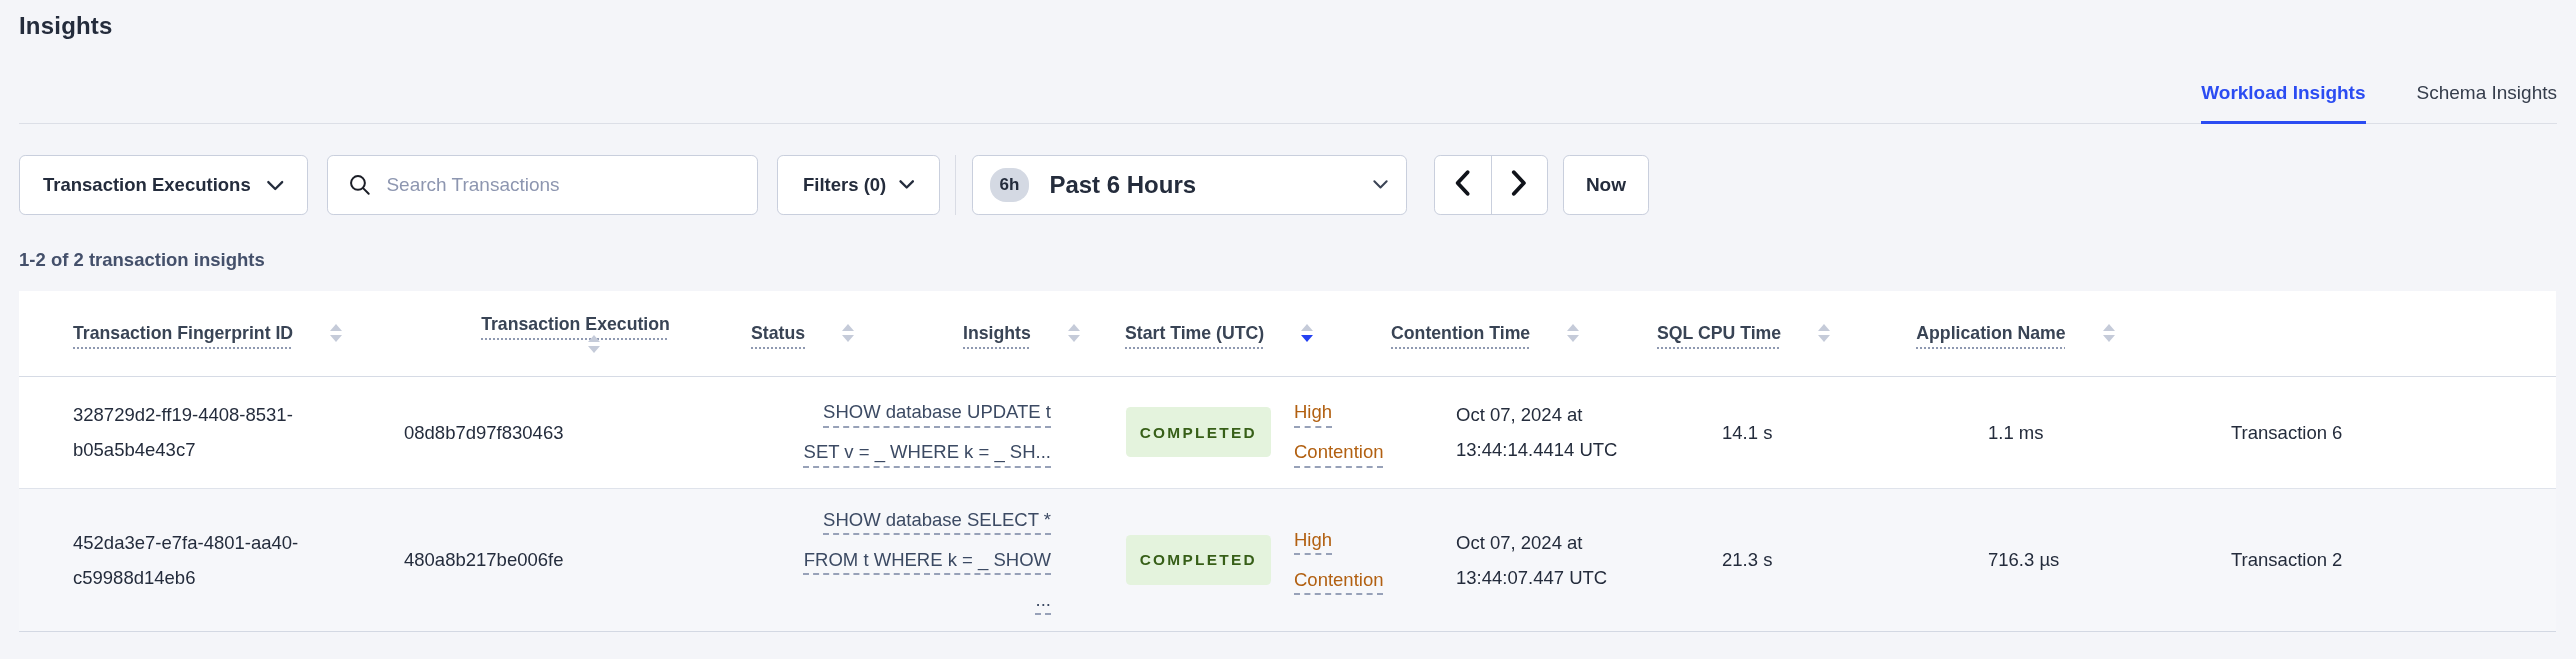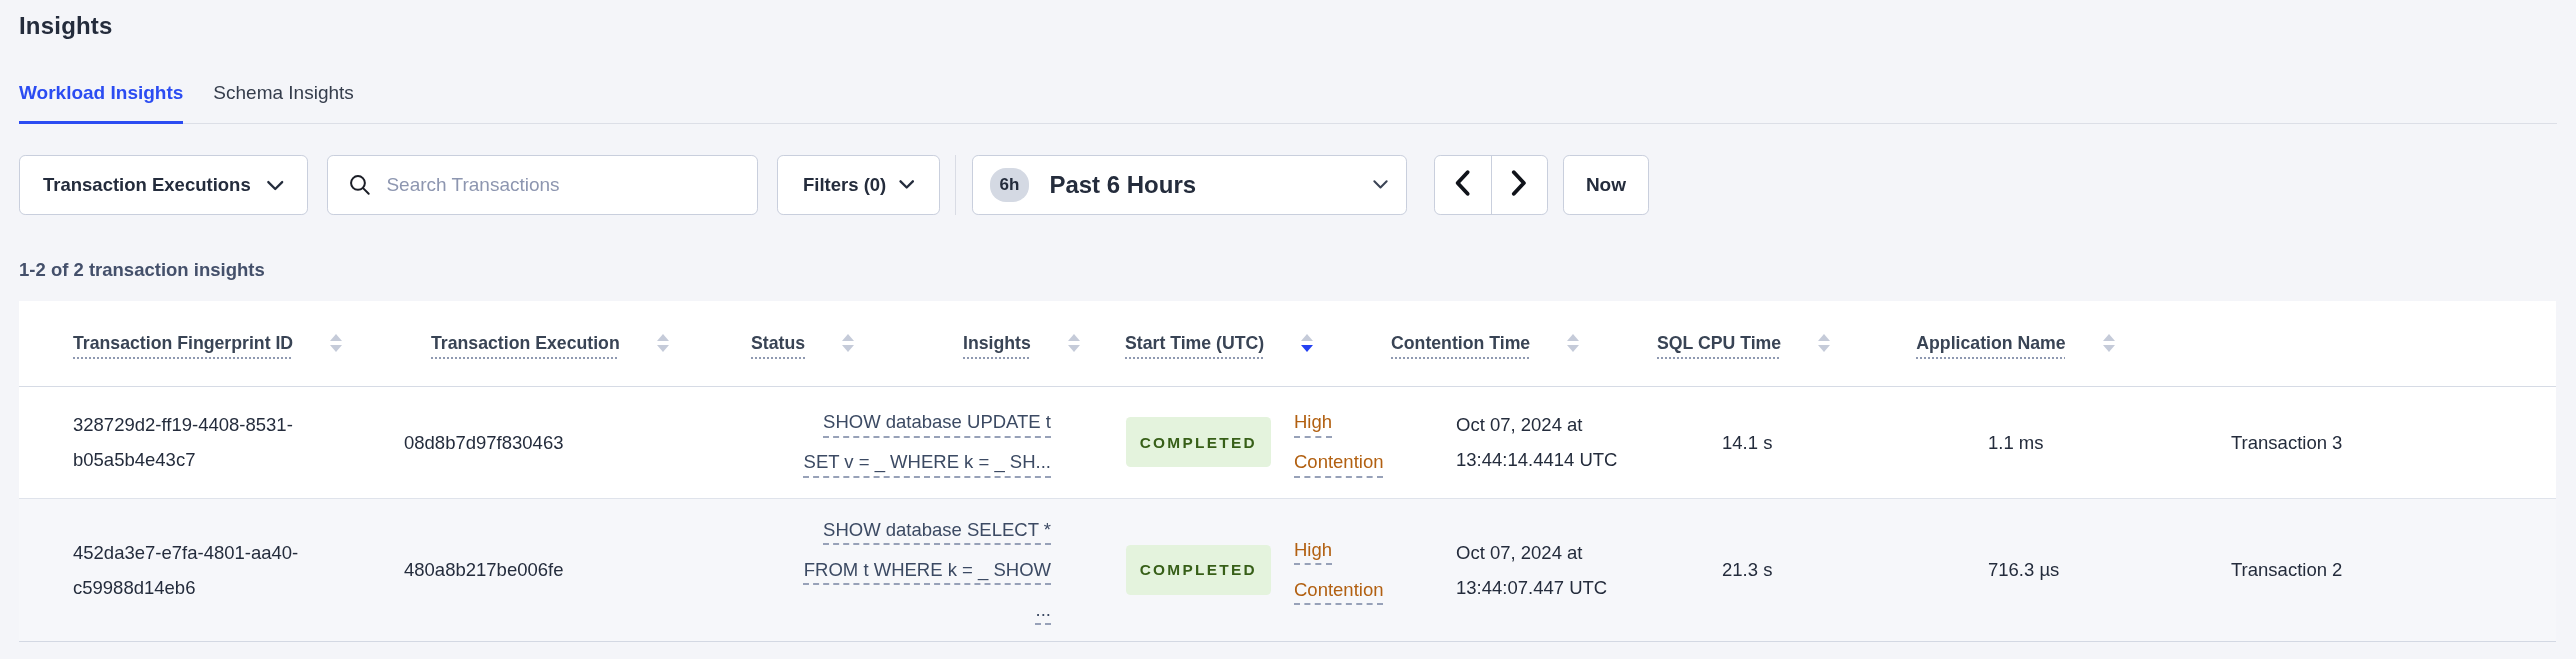--- a/index.html
+++ b/index.html
@@ -16,23 +16,24 @@
   .page-title {
     padding-top:12.3px;
     font-size:24px;
     font-weight:700;
     color:#242c3c;
     letter-spacing:0.2px;
   }
 
   
   .tabs {
-    display:flex; gap:30px;
+    display:flex; gap:51px;
     margin-top:42px;
     border-bottom:1.5px solid #dcdfe7;
+    justify-content:flex-end;
   }
   .tab {
     font-size:19px;
     padding-bottom:17px;
     cursor:pointer;
     color:#353d4c;
     font-weight:400;
   }
   .tab.active {
     color:#2b4cf2;
@@ -76,21 +77,21 @@
     cursor:pointer; background:transparent; border:none;
   }
   .pager-btn + .pager-btn { border-left:0.8px solid #c9cfdd; }
   .now-btn {
     margin-left:15.4px; width:86px; justify-content:center;
     font-weight:700; font-size:19px; color:#242c3c; cursor:pointer;text-align:right;
   }
 
   
   .summary {
-    margin-top:44px;
+    margin-top:34px;
     font-size:18.5px; font-weight:600; color:#44506b;
   }
 
   
   .card {
     margin-top:20px;
     background:#fff;
     width:2537px;
     height:339px;
   }
@@ -106,21 +107,21 @@
     cursor:pointer;
   }
   .sort { display:inline-flex; flex-direction:column; gap:3.9px; margin-left:37px; cursor:pointer; }
   .sort i { display:block; width:0; height:0; border-left:6.2px solid transparent; border-right:6.2px solid transparent; }
   .sort .up   { border-bottom:7px solid #c5cbd9; }
   .sort .down { border-top:7px solid #c5cbd9; }
   .sort.desc .down { border-top-color:#2441f2; }
 
   .c1 { width:412px; padding-right:31px; }
   .c2 { width:358px; padding-right:31px; }
-  .c3 { width:320px; padding-right:31px; }
+  .c3 { width:320px; padding-right:31px;flex-direction:column; }
   .c4 { width:212px; padding-right:23px;text-align:right; }
   .c5 { width:162px; padding-right:23px; }
   .c6 { width:266px; padding-right:23px; }
   .c7 { width:266px; padding-right:23px; }
   .c8 { width:243px; padding-right:23px; }
   .c9 { width:231px;justify-content:center; }
 
   .drow { font-size:18.5px; color:#242c3c; }
   .drow.r1 { min-height:112px; border-bottom:0.8px solid #dfe3eb; background:#ffffff; }
   .drow.r2 { min-height:143px; border-bottom:1.5px solid #d3d8e3; background:#f6f7fa; }
@@ -306,21 +307,21 @@
       </div>
       <div class="cell c5">
         <span class="insight-link">High Contention</span>
       </div>
       <div class="cell c6">
         <div>Oct 07, 2024 at</div>
         <div>13:44:14.4414 UTC</div>
       </div>
       <div class="cell c7">14.1 s</div>
       <div class="cell c8">1.1 ms</div>
-      <div class="cell c9">Transaction 3</div>
+      <div class="cell c9">Transaction 6</div>
     </div>
 
     <div class="trow drow r2">
       <div class="cell c1 idcell">452da3e7-e7fa-4801-aa40-c59988d14eb6</div>
       <div class="cell c2">480a8b217be006fe</div>
       <div class="cell c3">
         <span class="exec-link">
           <span class="line">SHOW database SELECT *</span>
           <span class="line">FROM t WHERE k = _ SHOW</span>
           <span class="line">...</span>

